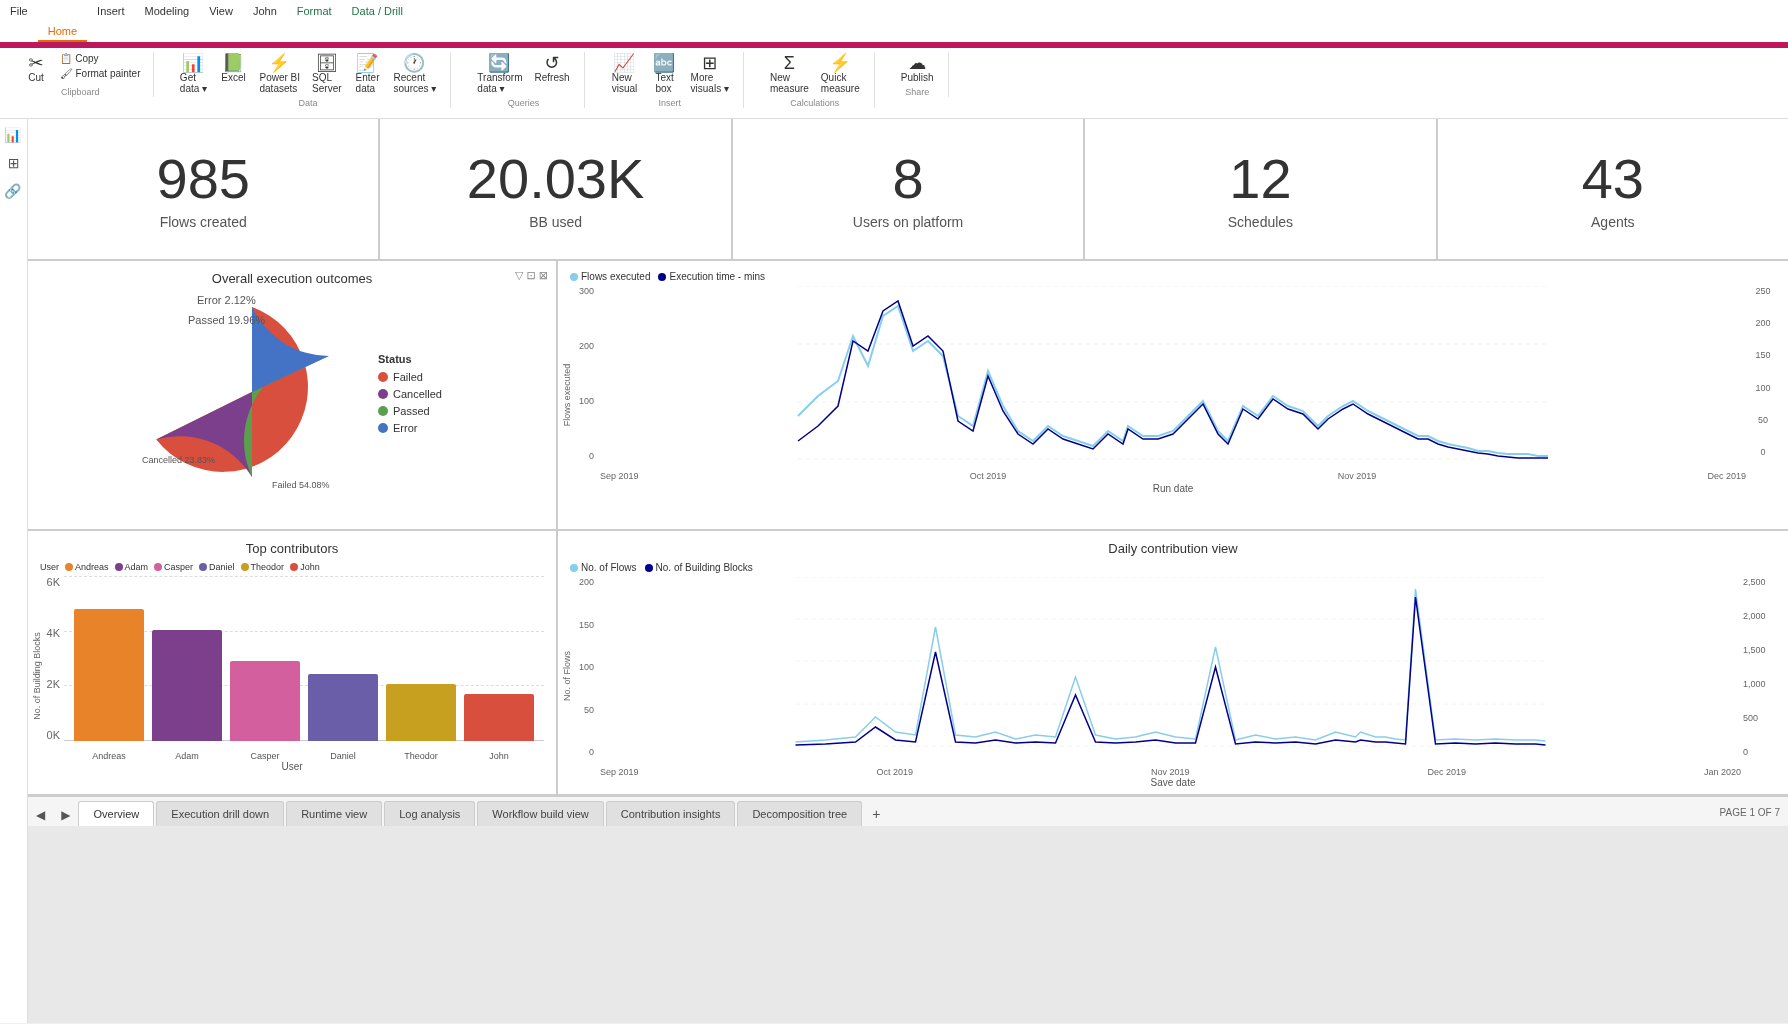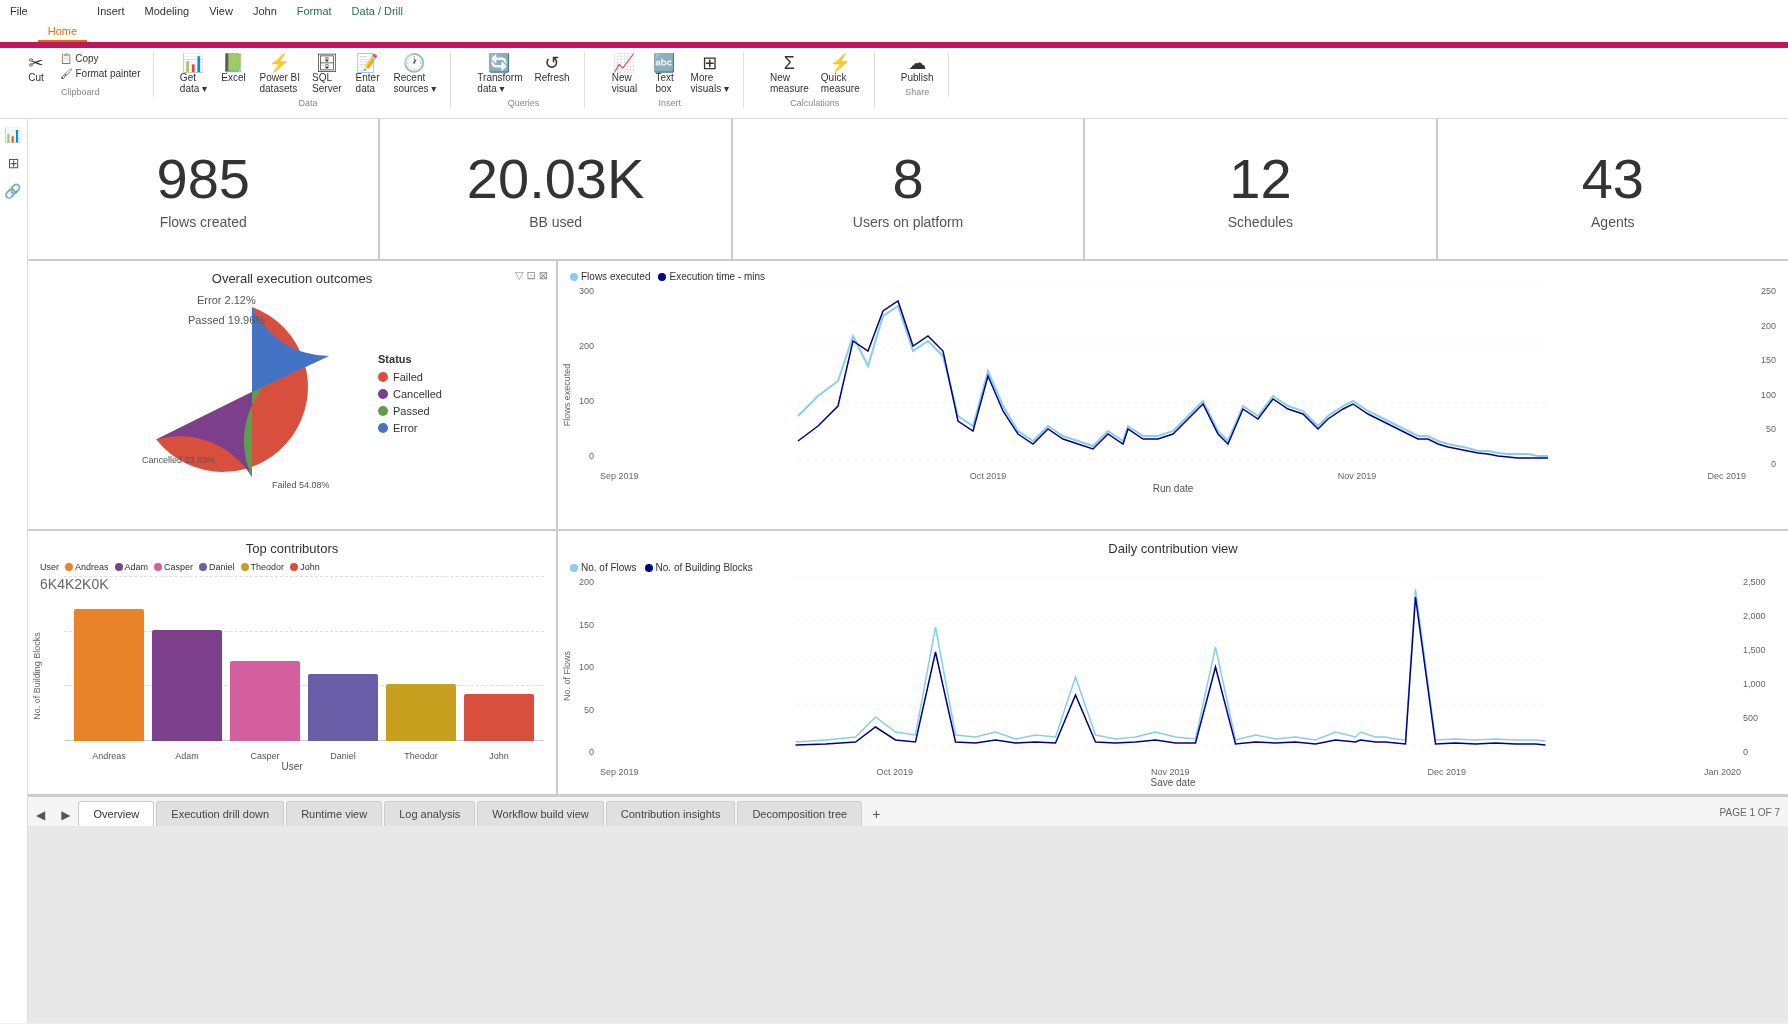--- a/index.html
+++ b/index.html
@@ -271,21 +271,21 @@
 
             <line x1="0" y1="0" x2="750" y2="0" class="grid-line"></line>
             <line x1="0" y1="58" x2="750" y2="58" class="grid-line"></line>
             <line x1="0" y1="116" x2="750" y2="116" class="grid-line"></line>
             <line x1="0" y1="173" x2="750" y2="173" class="grid-line"></line>
 
             <polyline points="0,130 20,110 40,95 55,50 70,80 85,30 100,20 115,65 130,55 145,70 160,130 175,140 190,85 205,120 220,145 235,155 250,140 265,150 280,155 295,160 310,145 325,155 330,140 345,150 360,150 375,145 390,130 405,115 420,145 430,155 445,120 460,130 475,110 490,120 505,125 520,140 530,130 545,120 555,115 570,125 580,130 590,135 600,140 610,145 620,150 630,150 640,155 650,158 660,160 670,162 680,165 690,165 700,167 710,168 720,168 730,168 740,170 750,170" fill="none" stroke="#87ceeb" stroke-width="2"></polyline>
 
             <polyline points="0,155 20,140 40,120 55,55 70,65 85,25 100,15 115,60 130,50 145,65 160,135 175,145 190,90 205,125 220,148 235,158 250,143 265,153 280,158 295,163 310,148 325,158 330,143 345,153 360,153 375,148 390,133 405,118 420,148 430,158 445,123 460,133 475,113 490,123 505,128 520,143 530,133 545,123 555,118 570,128 580,133 590,138 600,143 610,148 620,153 630,153 640,158 650,161 660,163 670,165 680,167 690,168 700,170 710,171 720,172 730,172 740,172 750,172" fill="none" stroke="#00008b" stroke-width="1.5"></polyline>
           </svg>
-          <div style="position:absolute; right:0; top:0; bottom:12px; display:flex; flex-direction:column; justify-content:space-between; font-size:9px; color:#666; text-align:right; width:28px; padding-left:2px;">
+          <div style="position:absolute; right:0; top:0; bottom:24px; display:flex; flex-direction:column; justify-content:space-between; font-size:9px; color:#666; text-align:center; width:28px; padding-left:2px;">
             <span>250</span>
               <span>200</span>
               <span>150</span>
               <span>100</span>
               <span>50</span>
               <span>0</span>
           </div>
 
           <div style="position:absolute; bottom:0; left:30px; right:30px; display:flex; justify-content:space-between; font-size:9px; color:#666;">
             <span>Sep 2019</span>
@@ -308,21 +308,21 @@
           <span style="font-weight:500;">User</span>
           <span style="display:flex;align-items:center;gap:2px;"><span style="display:inline-block;width:8px;height:8px;border-radius:50%;background:#e8832a;"></span>Andreas</span>
           <span style="display:flex;align-items:center;gap:2px;"><span style="display:inline-block;width:8px;height:8px;border-radius:50%;background:#7b3f8c;"></span>Adam</span>
           <span style="display:flex;align-items:center;gap:2px;"><span style="display:inline-block;width:8px;height:8px;border-radius:50%;background:#d45f9e;"></span>Casper</span>
           <span style="display:flex;align-items:center;gap:2px;"><span style="display:inline-block;width:8px;height:8px;border-radius:50%;background:#6b5ea8;"></span>Daniel</span>
           <span style="display:flex;align-items:center;gap:2px;"><span style="display:inline-block;width:8px;height:8px;border-radius:50%;background:#c8a020;"></span>Theodor</span>
           <span style="display:flex;align-items:center;gap:2px;"><span style="display:inline-block;width:8px;height:8px;border-radius:50%;background:#d94f3d;"></span>John</span>
         </div>
         <div style="position:relative; display:flex; height:185px;">
 
-          <div style="display:flex; flex-direction:row; justify-content:space-between; font-size:14px; color:#666; text-align:right; padding-right:4px; width:24px; height:165px; margin-top:0;">
+          <div style="display:flex; flex-direction:column; justify-content:space-between; font-size:11px; color:#666; text-align:right; padding-right:4px; width:24px; height:165px; margin-top:0;">
             <span>6K</span>
               <span>4K</span>
               <span>2K</span>
               <span>0K</span>
           </div>
           <div style="flex:1; position:relative;">
 
             <div style="position:absolute; top:0; left:0; right:0; bottom:20px; display:flex; flex-direction:column; justify-content:space-between;">
               <div style="border-top:1px dashed #ddd;"></div>
               <div style="border-top:1px dashed #ddd;"></div>

